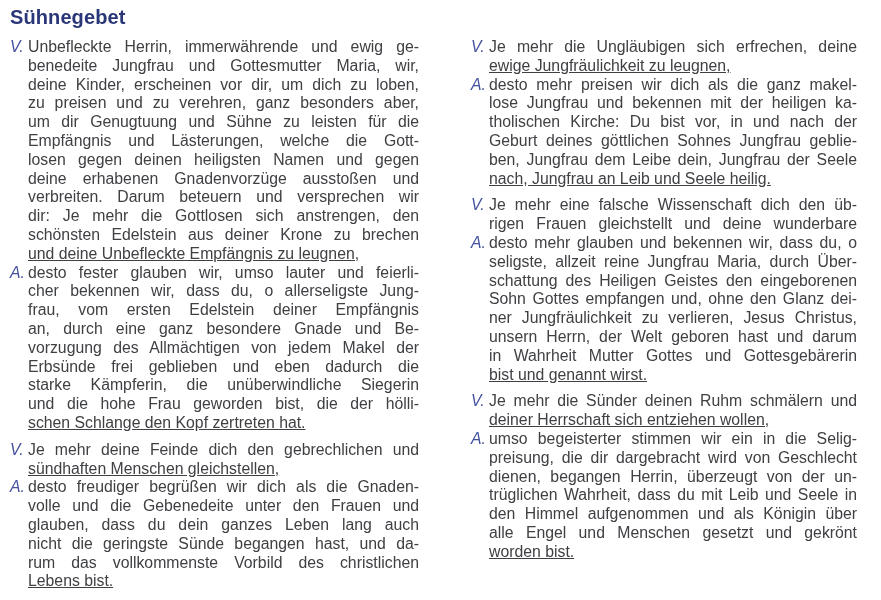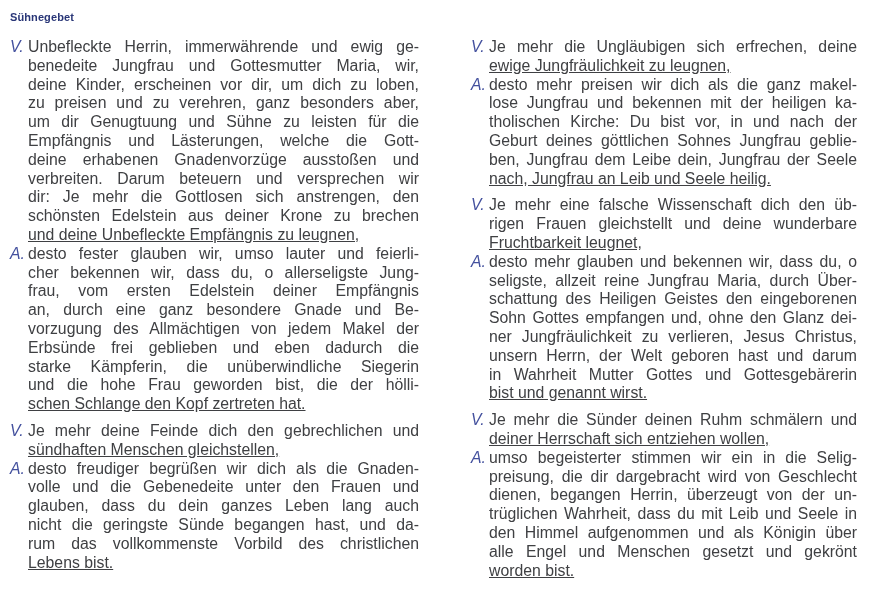--- a/index.html
+++ b/index.html
@@ -18,21 +18,21 @@
   .page {
     width: 881px; height: 600px;
     padding: 6px 0 0 10px;
     display: flex;
     overflow: hidden;
   }
   .column { flex: 0 0 auto; }
   .column.left  { width: 409px; margin-right: 52px; }
   .column.right { width: 386px; padding-top: 32px; }
   .doc-title {
-    font-size: 11px;
+    font-size: 20px;
     font-weight: bold;
     color: var(--title-color);
     line-height: 22px;
     margin-bottom: 10px;
     letter-spacing: 0.1px;
   }
   .group + .group { margin-top: 8px; }
   .para {
     position: relative;
     padding-left: 18px;
@@ -62,20 +62,21 @@
     <div class="doc-title">Sühnegebet</div>
   <div class="group">
         <div class="para">
           <span class="marker">V.</span>
           <div class="line">Unbefleckte Herrin, immerwährende und ewig ge-</div>
           <div class="line">benedeite Jungfrau und Gottesmutter Maria, wir,</div>
           <div class="line">deine Kinder, erscheinen vor dir, um dich zu loben,</div>
           <div class="line">zu preisen und zu verehren, ganz besonders aber,</div>
           <div class="line">um dir Genugtuung und Sühne zu leisten für die</div>
           <div class="line">Empfängnis und Lästerungen, welche die Gott-</div>
+          <div class="line">losen gegen deinen heiligsten Namen und gegen</div>
           <div class="line">deine erhabenen Gnadenvorzüge ausstoßen und</div>
           <div class="line">verbreiten. Darum beteuern und versprechen wir</div>
           <div class="line">dir: Je mehr die Gottlosen sich anstrengen, den</div>
           <div class="line">schönsten Edelstein aus deiner Krone zu brechen</div>
           <div class="line last">und deine Unbefleckte Empfängnis zu leugnen,</div>
         </div>
         <div class="para">
           <span class="marker">A.</span>
           <div class="line">desto fester glauben wir, umso lauter und feierli-</div>
           <div class="line">cher bekennen wir, dass du, o allerseligste Jung-</div>
@@ -120,21 +121,20 @@
           <div class="line">Geburt deines göttlichen Sohnes Jungfrau geblie-</div>
           <div class="line">ben, Jungfrau dem Leibe dein, Jungfrau der Seele</div>
           <div class="line last">nach, Jungfrau an Leib und Seele heilig.</div>
         </div>
       </div>
       <div class="group">
         <div class="para">
           <span class="marker">V.</span>
           <div class="line">Je mehr eine falsche Wissenschaft dich den üb-</div>
           <div class="line">rigen Frauen gleichstellt und deine wunderbare</div>
-          <div class="line last">Fruchtbarkeit leugnet,</div>
         </div>
         <div class="para">
           <span class="marker">A.</span>
           <div class="line">desto mehr glauben und bekennen wir, dass du, o</div>
           <div class="line">seligste, allzeit reine Jungfrau Maria, durch Über-</div>
           <div class="line">schattung des Heiligen Geistes den eingeborenen</div>
           <div class="line">Sohn Gottes empfangen und, ohne den Glanz dei-</div>
           <div class="line">ner Jungfräulichkeit zu verlieren, Jesus Christus,</div>
           <div class="line">unsern Herrn, der Welt geboren hast und darum</div>
           <div class="line">in Wahrheit Mutter Gottes und Gottesgebärerin</div>

